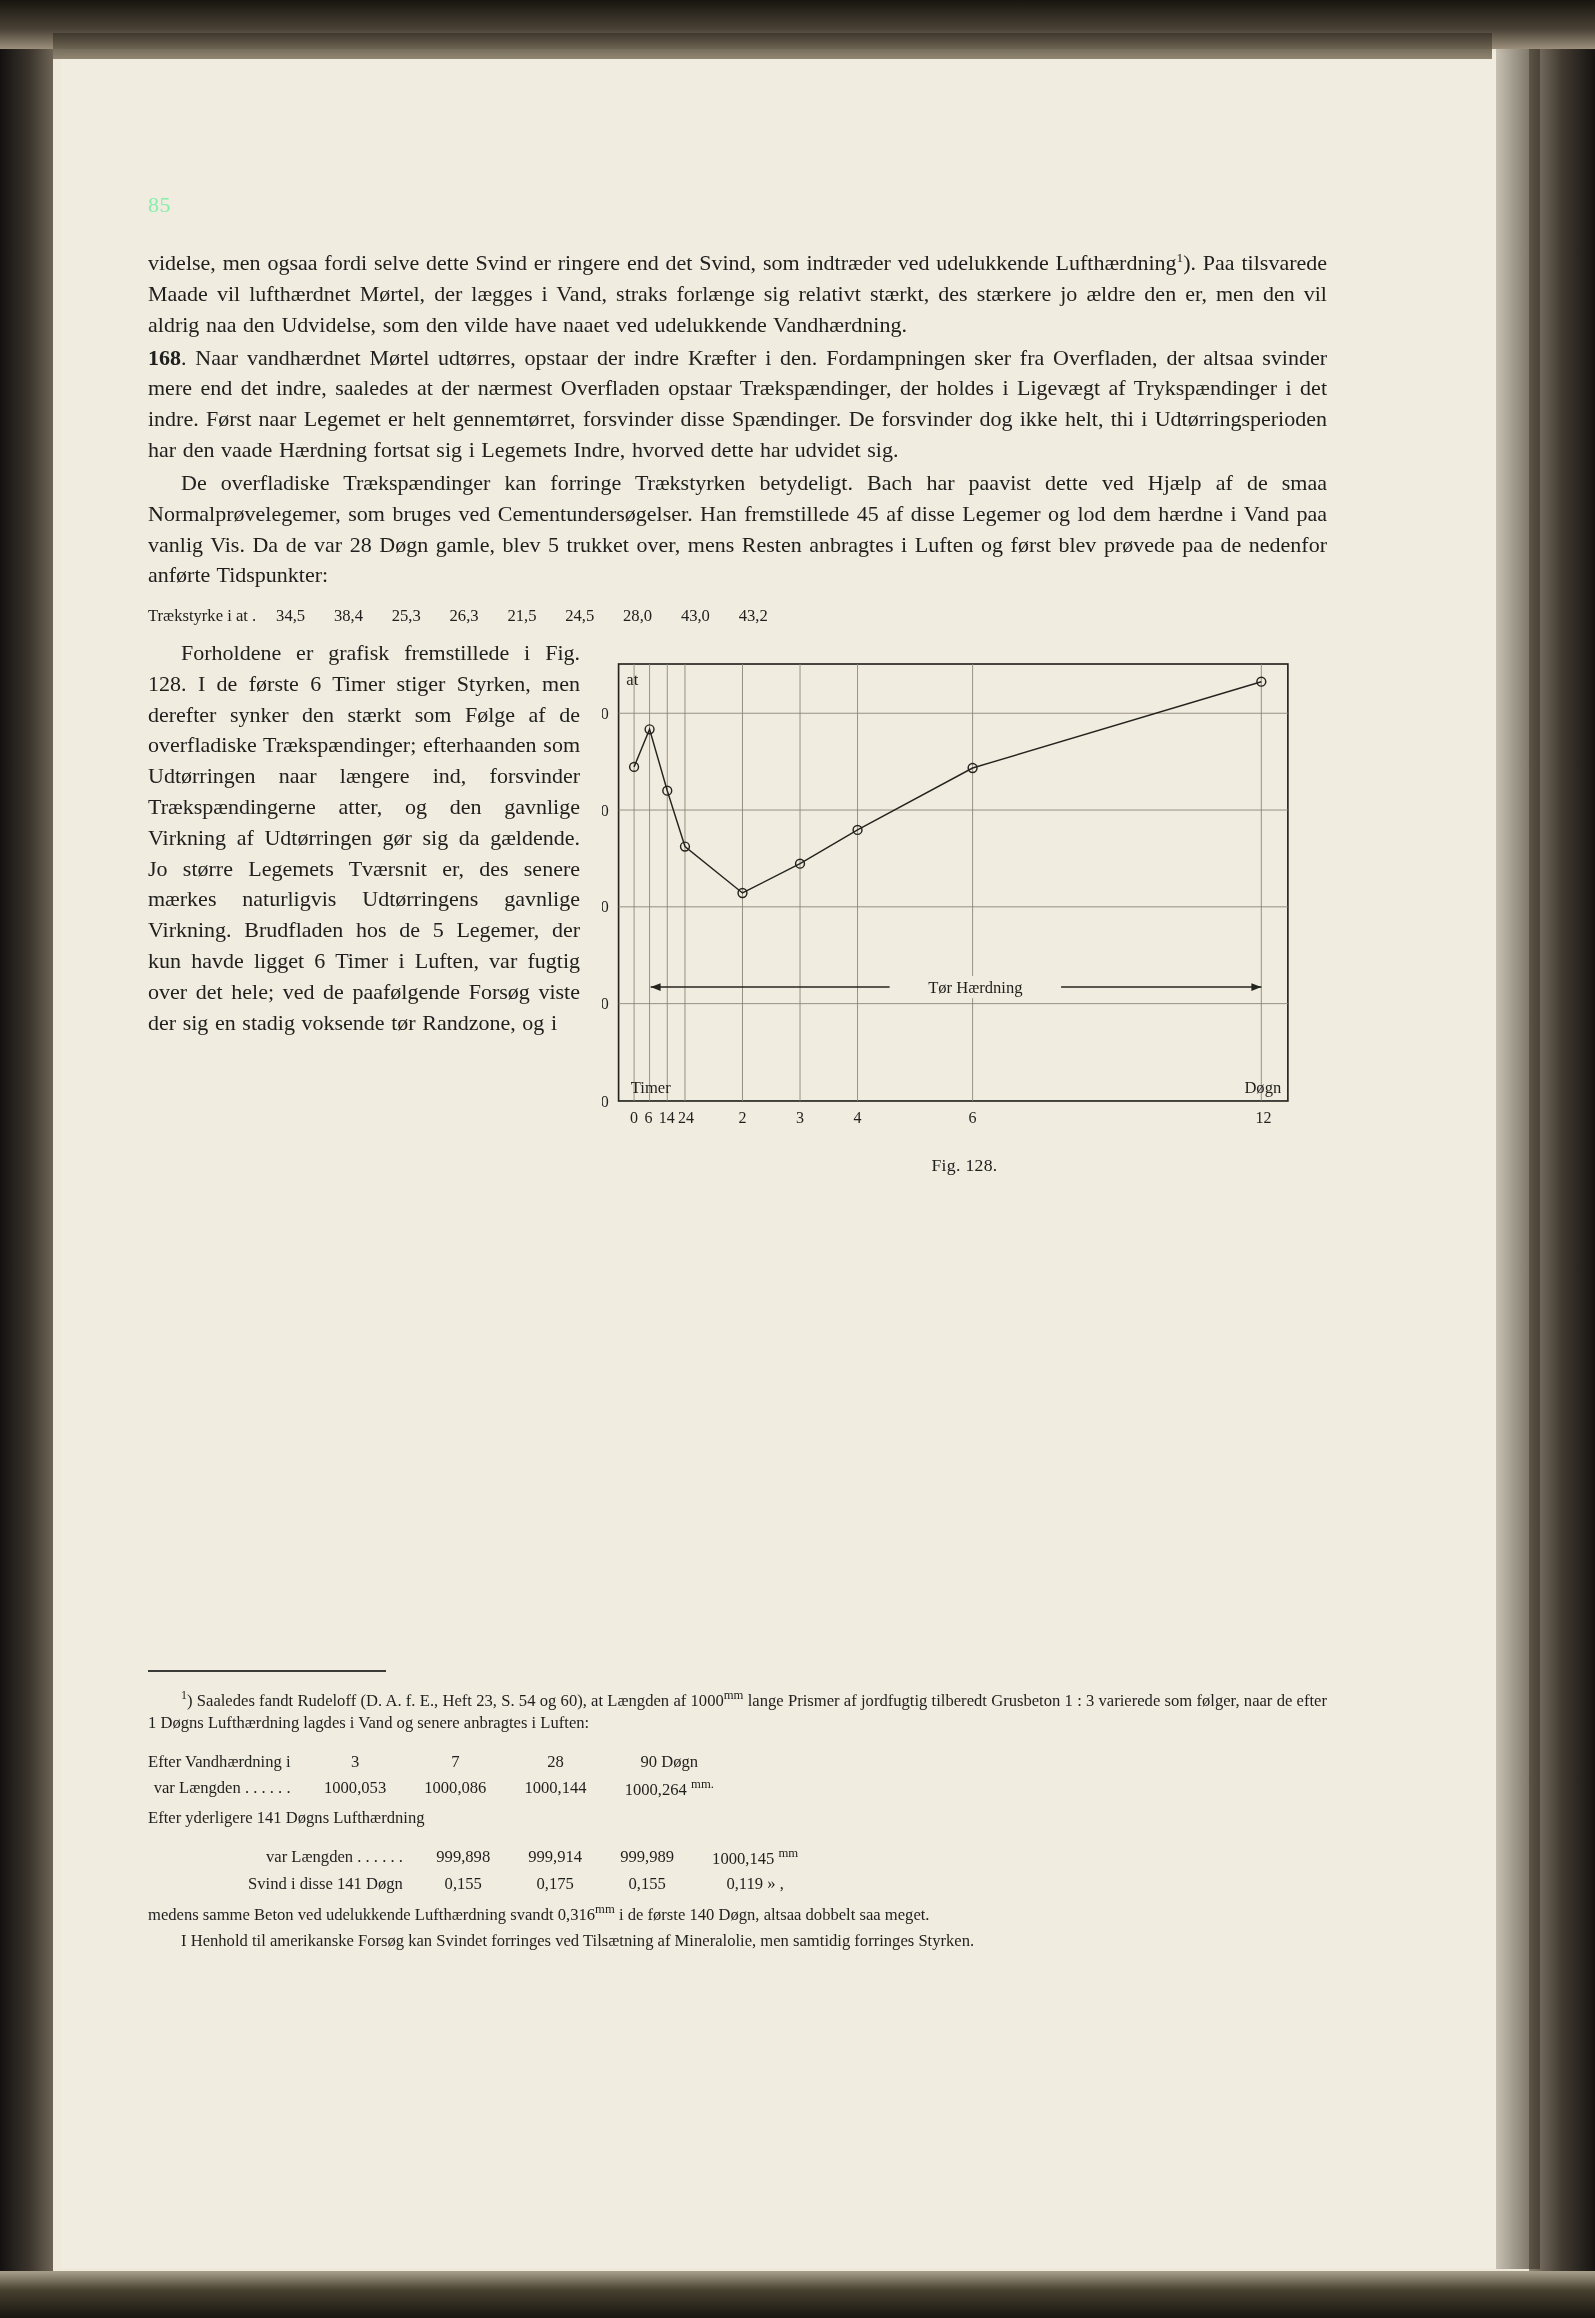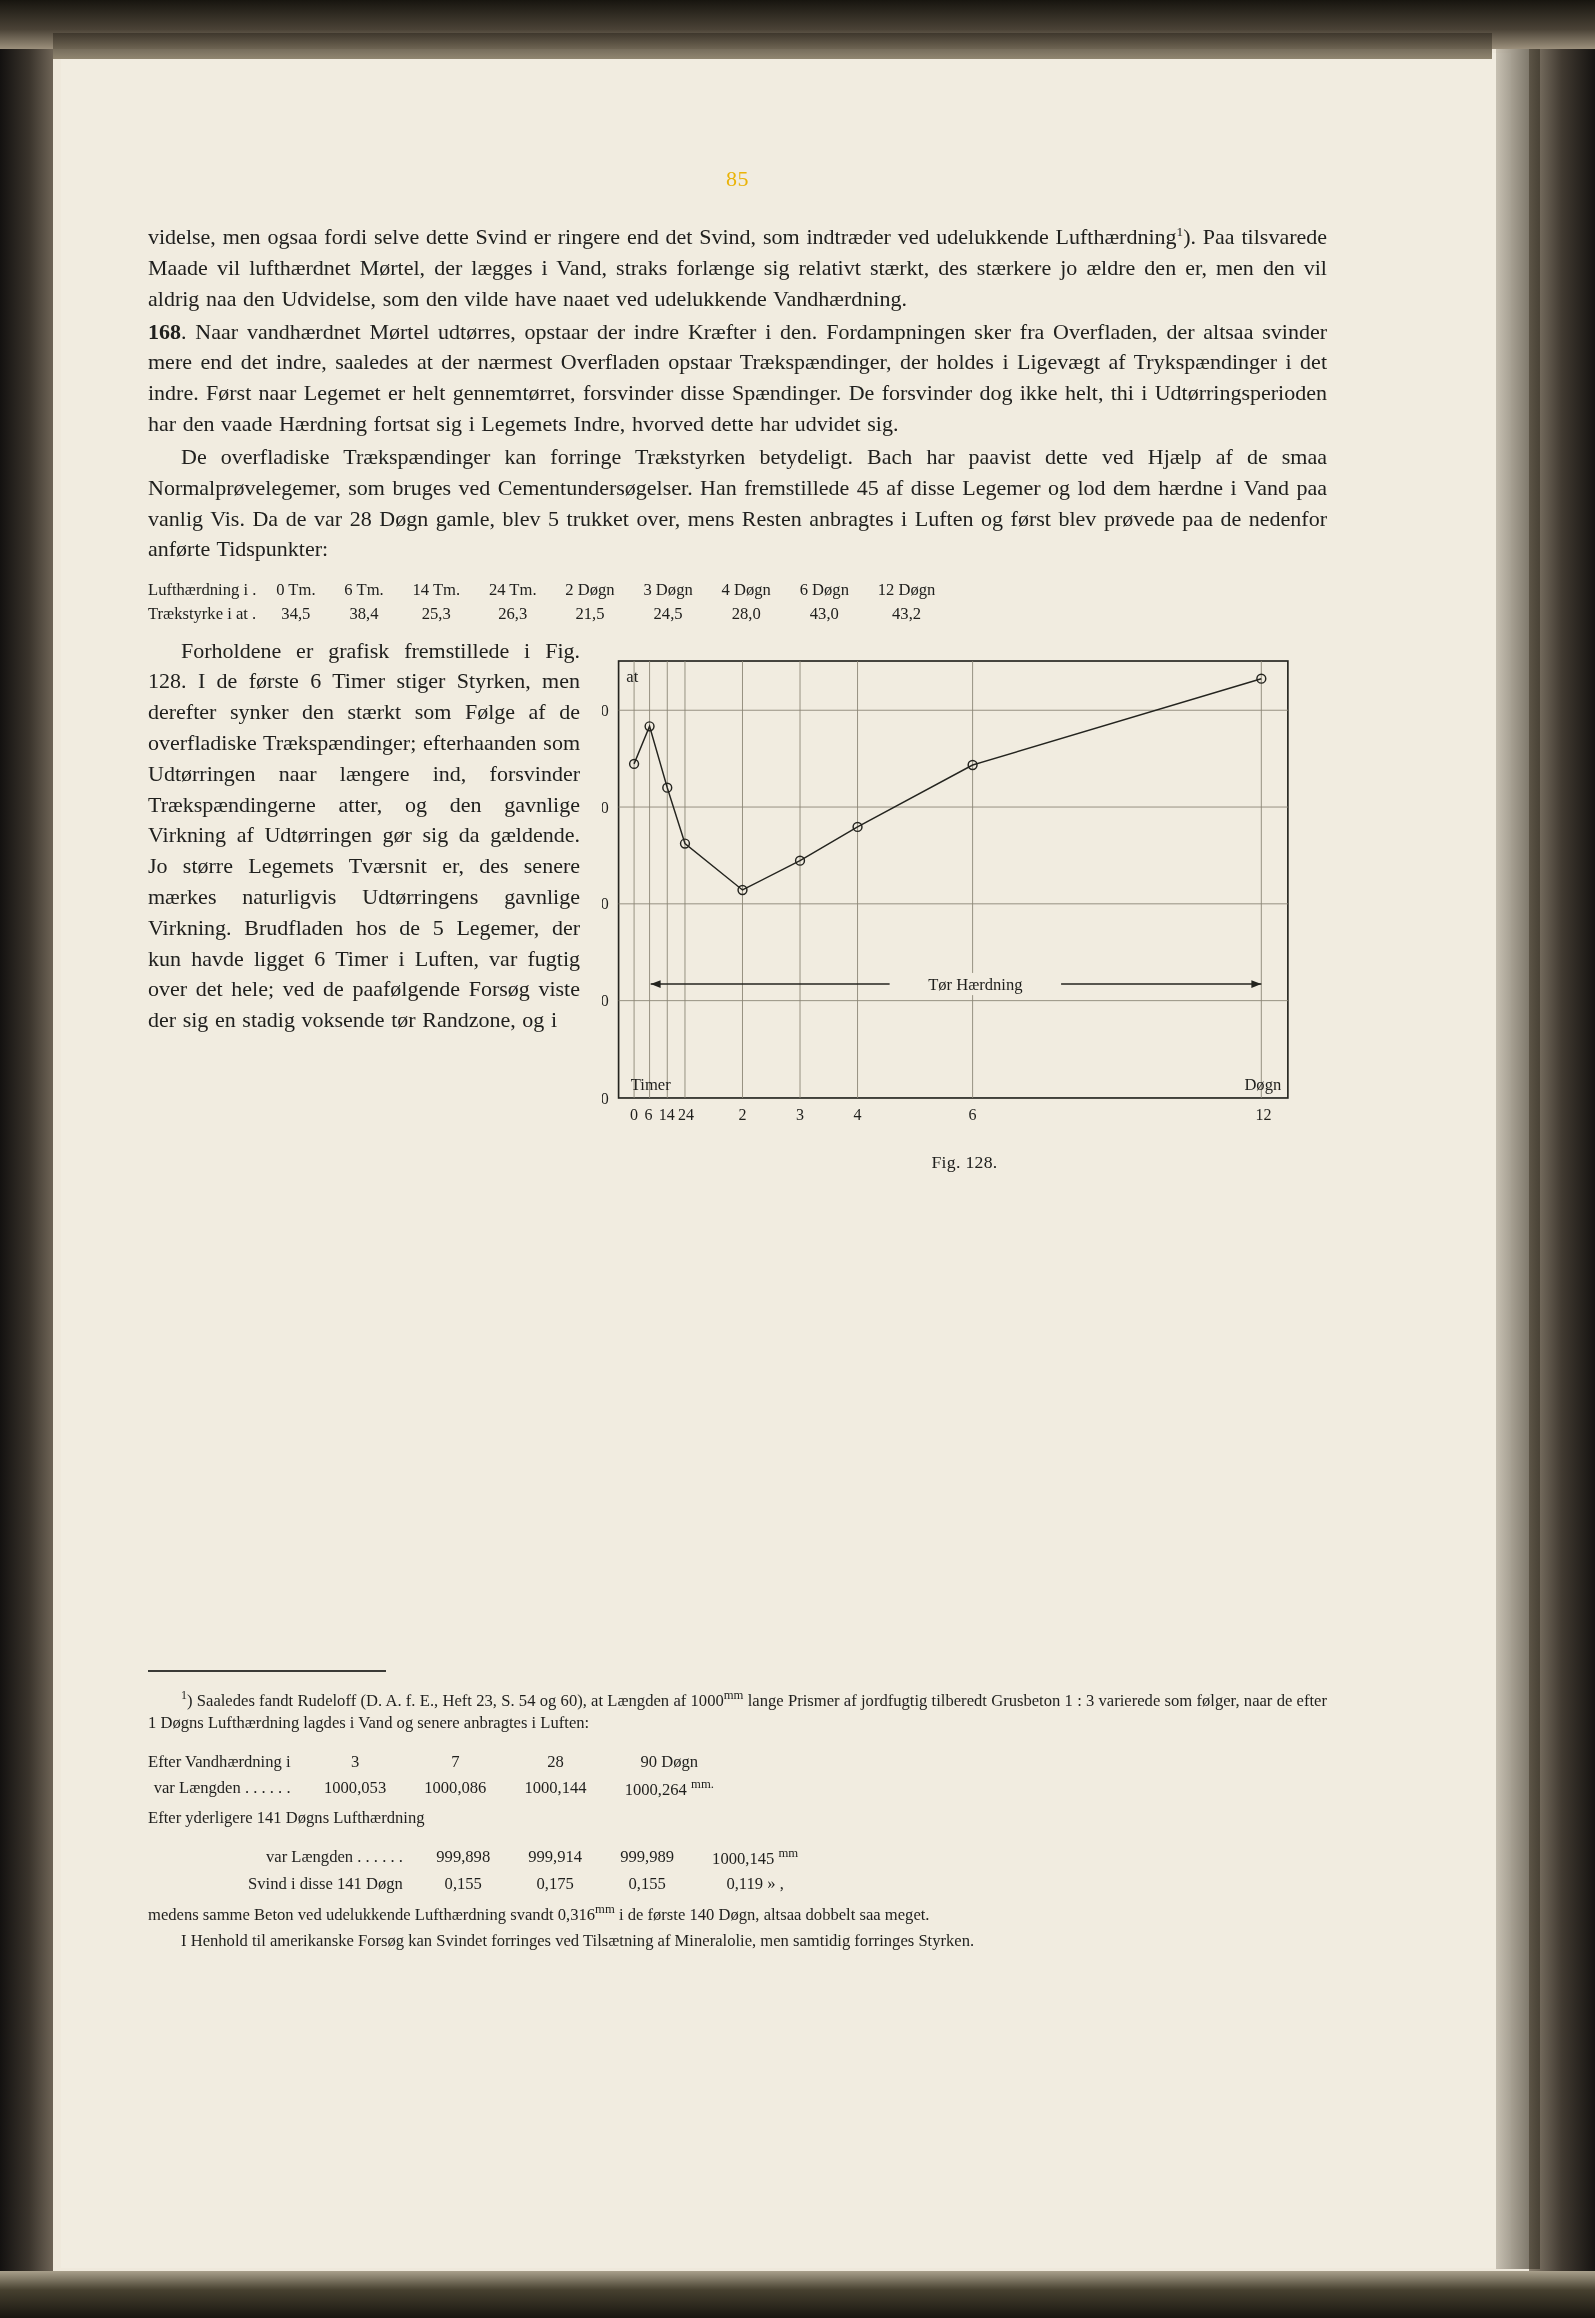--- a/index.html
+++ b/index.html
@@ -77,25 +77,25 @@
 
   
   .col {
     position: absolute;
     left: 148px;
     top: 166px;
     width: 1179px;
     color: #20201e;
   }
   .folio {
-    text-align: center;
     font-size: 22px;
     letter-spacing: 0.6px;
     margin-bottom: 30px;
-    color: #eab308;
+    color: #86efac;
+    margin-top: 26px;
   }
   p.body {
     font-size: 22px;
     line-height: 1.40;
     margin: 0 0 2.2px 0;
     text-align: justify;
     text-justify: inter-word;
     word-spacing: 1.1px;
   }
   p.body.indent { text-indent: 33px; }
@@ -209,32 +209,20 @@
   <p class="body"><span>videlse, men ogsaa fordi selve dette Svind er ringere end det Svind, som indtræder ved udelukkende Lufthærdning</span><sup class="fn">1</sup><span>). Paa tilsvarede Maade vil lufthærdnet Mørtel, der lægges i Vand, straks forlænge sig relativt stærkt, des stærkere jo ældre den er, men den vil aldrig naa den Udvidelse, som den vilde have naaet ved udelukkende Vandhærdning.</span></p>
 
 
   <p class="body"><span class="secnum">168</span><span>.  Naar vandhærdnet Mørtel udtørres, opstaar der indre Kræfter i den. Fordampningen sker fra Overfladen, der altsaa svinder mere end det indre, saaledes at der nærmest Overfladen opstaar Trækspændinger, der holdes i Ligevægt af Trykspændinger i det indre.  Først naar Legemet er helt gennemtørret, forsvinder disse Spændinger.  De forsvinder dog ikke helt, thi i Udtørringsperioden har den vaade Hærdning fortsat sig i Legemets Indre, hvorved dette har udvidet sig.</span></p>
 
   <p class="body indent"><span>De overfladiske Trækspændinger kan forringe Trækstyrken betydeligt.  </span><span class="ital">Bach</span><span> har paavist dette ved Hjælp af de smaa Normalprøvelegemer, som bruges ved Cementundersøgelser.  Han fremstillede 45 af disse Legemer og lod dem hærdne i Vand paa vanlig Vis.   Da de var 28 Døgn gamle, blev 5 trukket over, mens Resten anbragtes i Luften og først blev prøvede paa de nedenfor anførte Tidspunkter:</span></p>
 
   <div class="valtable">
     <table>
       <tbody>
-          <tr>
-        <td class="lbl">Lufthærdning i  .</td>
-        <td class="num">0 Tm.</td>
-        <td class="num">6 Tm.</td>
-        <td class="num">14 Tm.</td>
-        <td class="num">24 Tm.</td>
-        <td class="num">2 Døgn</td>
-        <td class="num">3 Døgn</td>
-        <td class="num">4 Døgn</td>
-        <td class="num">6 Døgn</td>
-        <td class="num">12 Døgn</td>
-      </tr>
       <tr>
         <td class="lbl">Trækstyrke i at .</td>
         <td class="num">34,5</td>
         <td class="num">38,4</td>
         <td class="num">25,3</td>
         <td class="num">26,3</td>
         <td class="num">21,5</td>
         <td class="num">24,5</td>
         <td class="num">28,0</td>
         <td class="num">43,0</td>

